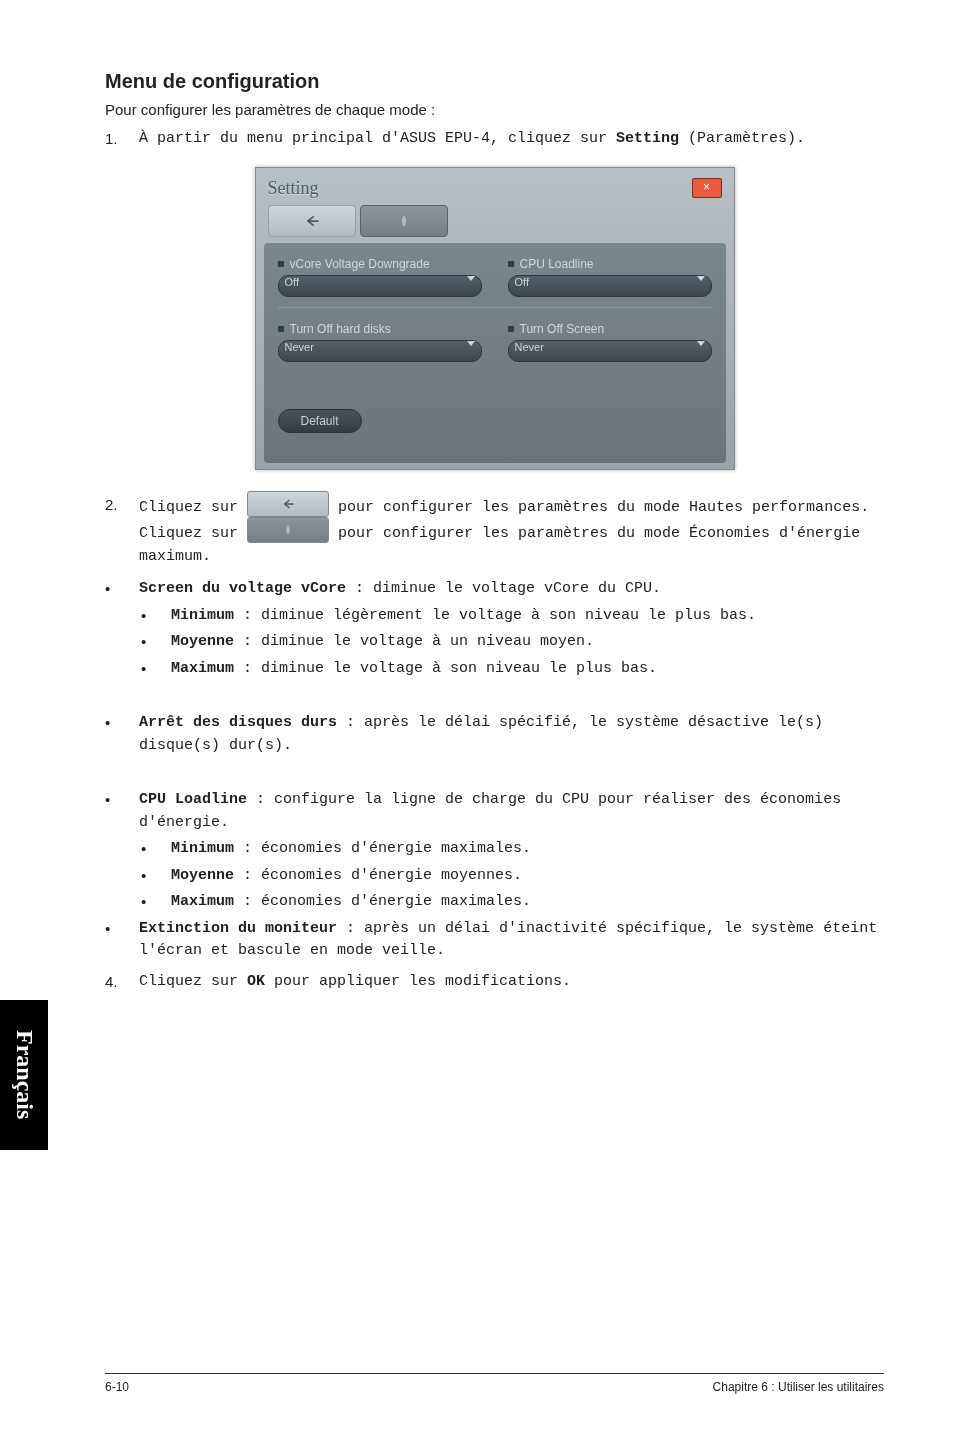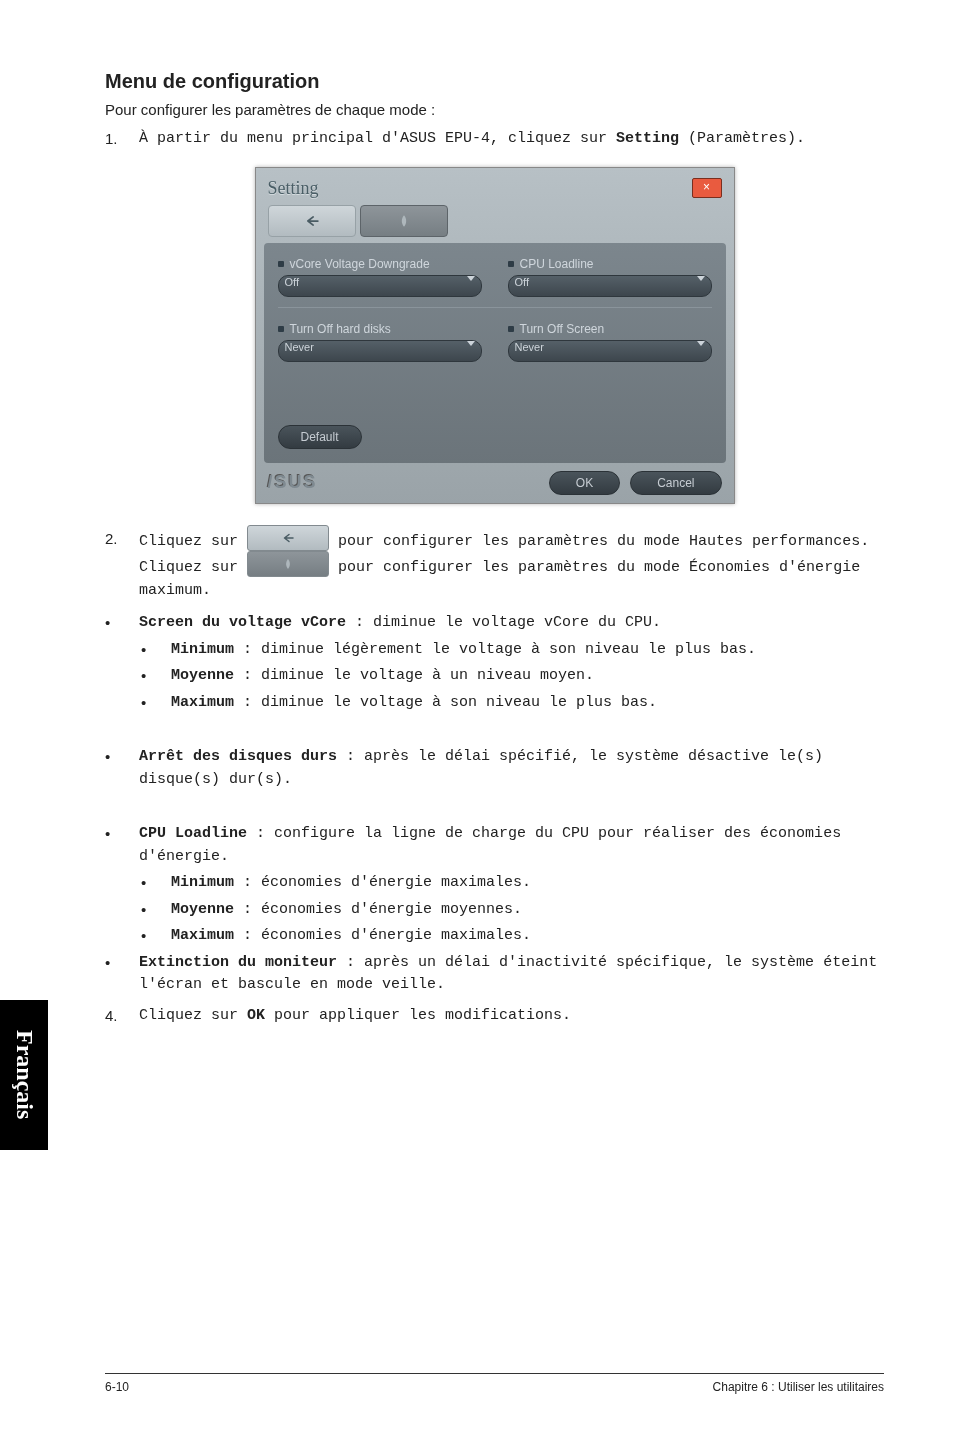--- a/index.html
+++ b/index.html
@@ -183,21 +183,21 @@
     justify-content:space-between;
     padding: 0 6px;
     font-size:11px;
   }
   .combo .caret {
     width:0;height:0;border-left:4px solid transparent;border-right:4px solid transparent;border-top:5px solid #cdd4da;
   }
   .default-btn {
     position:absolute;
     left:14px;
-    bottom:14px;
+    bottom:30px;
     background: linear-gradient(#4a545b,#333b41);
     color:#c6ccd2;
     border:1px solid #2b3237;
     border-radius:12px;
     padding:4px 22px;
     font-size:12px;
   }
 
   .bottombar {
     display:flex;
@@ -339,27 +339,20 @@
             </div>
           <div class="combo">
               <span>Never</span>
               <span class="caret"></span>
             </div>
         </div>
       </div>
       <div class="default-btn">Default</div>
     </div>
 
-    <div class="bottombar">
-      <span class="logo">/SUS</span>
-      <div class="bottom-buttons">
-        <div class="pill-btn">OK</div>
-        <div class="pill-btn">Cancel</div>
-      </div>
-    </div>
   </div>
 
   <div class="step-row">
     <div class="step-num">2.</div>
     <div class="step-body">
       <span>Cliquez sur </span>
       <span class="inline-tab perf">
         <svg viewBox="0 0 24 24">
             <path d="M14 5 L5 12 L14 19 M5 12 L22 12" stroke="#4a5c64" stroke-width="3" fill="none" stroke-linecap="round" stroke-linejoin="round"></path>
           </svg>

